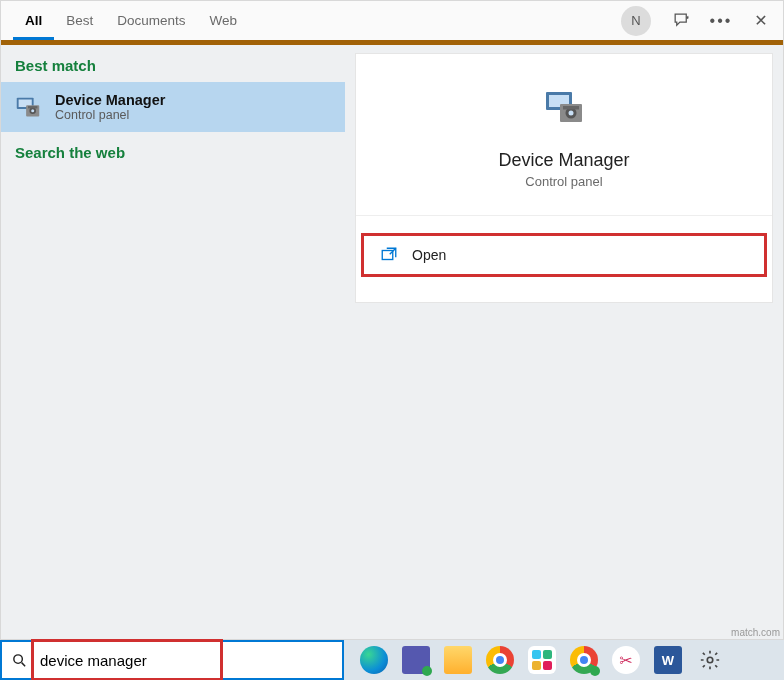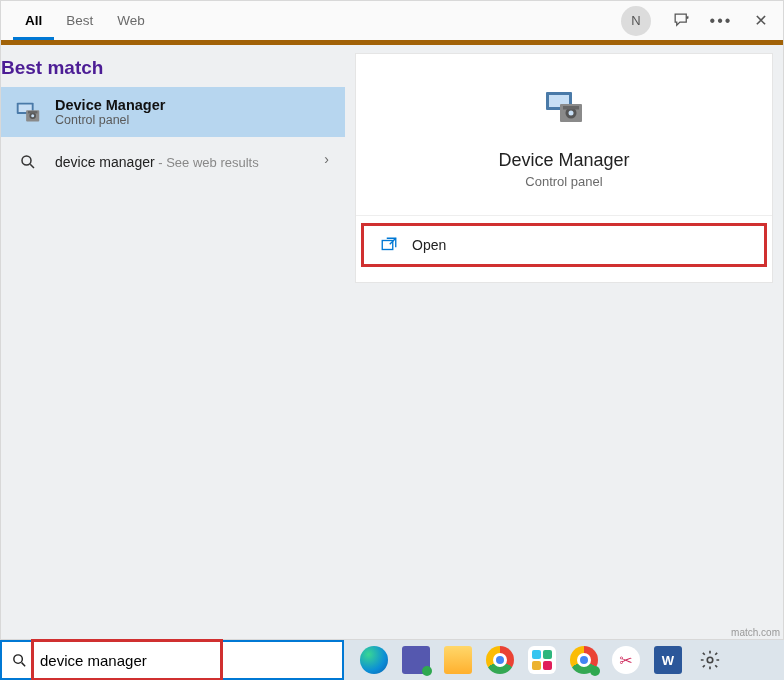--- a/index.html
+++ b/index.html
@@ -14,56 +14,57 @@
 .tab.more::after { content: ""; display: inline-block; margin-left: 4px; border: 4px solid transparent; border-top-color: #6a6a6a; transform: translateY(3px); }
 .header-right { margin-left: auto; display: flex; align-items: center; gap: 20px; }
 .avatar { width: 30px; height: 30px; border-radius: 50%; background: #dcdcdc; display: flex; align-items: center; justify-content: center; font-size: 13px; color: #555; }
 .hdr-icon { width: 20px; height: 20px; color: #555; display:flex; align-items:center; justify-content:center; cursor:pointer; }
 .close-x { font-size: 16px; font-weight: 300; }
 
 .body { display: flex; height: calc(100% - 44px); }
 .left { width: 344px; background: #eef0f2; }
 .right { flex: 1; background: #eef0f2; padding: 8px 10px; }
 
-.sec-header { padding: 12px 0 8px; font-size: 19px; font-weight: 600; color: #4c1d95; }
+.sec-header { padding: 12px 14px 8px; font-size: 15px; font-weight: 600; color: #15803d; }
 .result { display: flex; align-items: center; padding: 10px 12px; gap: 12px; }
 .result.sel { background: #b7d6ef; }
 .result .ic { width: 30px; height: 30px; display:flex; align-items:center; justify-content:center; }
 .result .txt .t1 { font-size: 14.5px; font-weight: 600; color: #111; }
 .result .txt .t2 { font-size: 12.5px; color: #5a5a5a; }
 .webres { position: relative; }
 .webres .chev { position: absolute; right: 16px; top: 14px; font-size: 14px; color: #6a6a6a; }
 .webres .q { font-weight: 400; font-size: 14px; color: #222; }
 .webres .hint { font-size: 13px; color: #888; }
 
 .detail-card { background: #fff; border: 1px solid #e5e5e5; padding: 30px 0 8px; text-align:center; }
 .detail-card .big-ic { width: 48px; height: 48px; margin: 0 auto 18px; }
 .detail-card .dt { font-size: 18px; color: #222; margin-bottom: 3px; }
 .detail-card .ds { font-size: 13px; color: #6a6a6a; padding-bottom: 26px; border-bottom: 1px solid #eee; }
-.action { display: flex; align-items: center; gap: 14px; padding: 10px 16px; margin: 10px 8px; font-size: 14px; color: #222; cursor:pointer; outline: 3px solid #d03030; }
+.action { display: flex; align-items: center; gap: 14px; padding: 10px 16px; margin: 20px 8px; font-size: 14px; color: #222; cursor:pointer; outline: 3px solid #d03030; }
 .action .ai { width: 18px; height: 18px; color: #0078d4; }
 
 .taskbar { position: absolute; left: 0; bottom: 0; width: 784px; height: 40px; background: #dce4eb; display: flex; align-items: center; }
 .searchbox { display: flex; align-items: center; height: 40px; width: 344px; background: #fff; border: 2px solid #0078d4; }
 .searchbox .mag { width: 34px; display:flex; justify-content:center; color:#333; }
 .searchbox input { flex:1; border:none; outline:none; font-size: 15px; height: 36px; padding: 0 4px; }
 .sb-hl { position:absolute; outline:3px solid #d03030; pointer-events:none; }
 .tb-icons { display:flex; align-items:center; gap: 14px; margin-left: 16px; }
 .tb-icons > * { width: 28px; height: 28px; border-radius: 3px; cursor:pointer; }
 
 .watermark { position:absolute; right:4px; bottom:42px; font-size:10px; color:#999; }
 </style>
 </head>
 <body>
 
 <div class="search-window">
   <div class="header">
     <div class="tabs">
       <div class="tab active">All</div>
       <div class="tab">Best</div>
+      <div class="tab">Documents</div>
       <div class="tab">Web</div>
     </div>
     <div class="header-right">
       <div class="avatar">N</div>
       <div class="hdr-icon">
         <svg viewBox="0 0 24 24" width="19" height="19" fill="none" stroke="currentColor" stroke-width="1.6">
             <path d="M4 4h14v10H10l-4 4v-4H4z"></path>
             <path d="M18 8l2.5-2 .5 3-2 1z" fill="currentColor" stroke="none"></path>
           </svg>
       </div>
@@ -84,32 +85,21 @@
               <circle cx="21" cy="20" r="3.5" fill="#555"></circle>
               <circle cx="21" cy="20" r="1.6" fill="#c8dff5"></circle>
               <rect x="16" y="15" width="10" height="2.5" fill="#666"></rect>
             </svg>
         </div>
         <div class="txt">
           <div class="t1">Device Manager</div>
           <div class="t2">Control panel</div>
         </div>
       </div>
-      <div class="result webres">
-        <div class="ic">
-          <svg viewBox="0 0 24 24" width="18" height="18" fill="none" stroke="#333" stroke-width="2">
-              <circle cx="10" cy="10" r="6"></circle>
-              <line x1="15" y1="15" x2="20" y2="20"></line>
-            </svg>
-        </div>
-        <div class="txt">
-          <span class="q">device manager</span><span class="hint"> - See web results</span>
-        </div>
-        <div class="chev">›</div>
-      </div>
+      <div class="sec-header">Search the web</div>
     </div>
 
     <div class="right">
       <div class="detail-card">
         <div class="big-ic">
           <svg viewBox="0 0 48 48" width="48" height="48">
               <rect x="6" y="8" width="26" height="18" rx="1" fill="#4a7aa8"></rect>
               <rect x="9" y="11" width="20" height="12" fill="#c8dff5"></rect>
               <rect x="20" y="20" width="22" height="18" rx="1" fill="#8a8a8a"></rect>
               <circle cx="31" cy="29" r="5.5" fill="#555"></circle>

